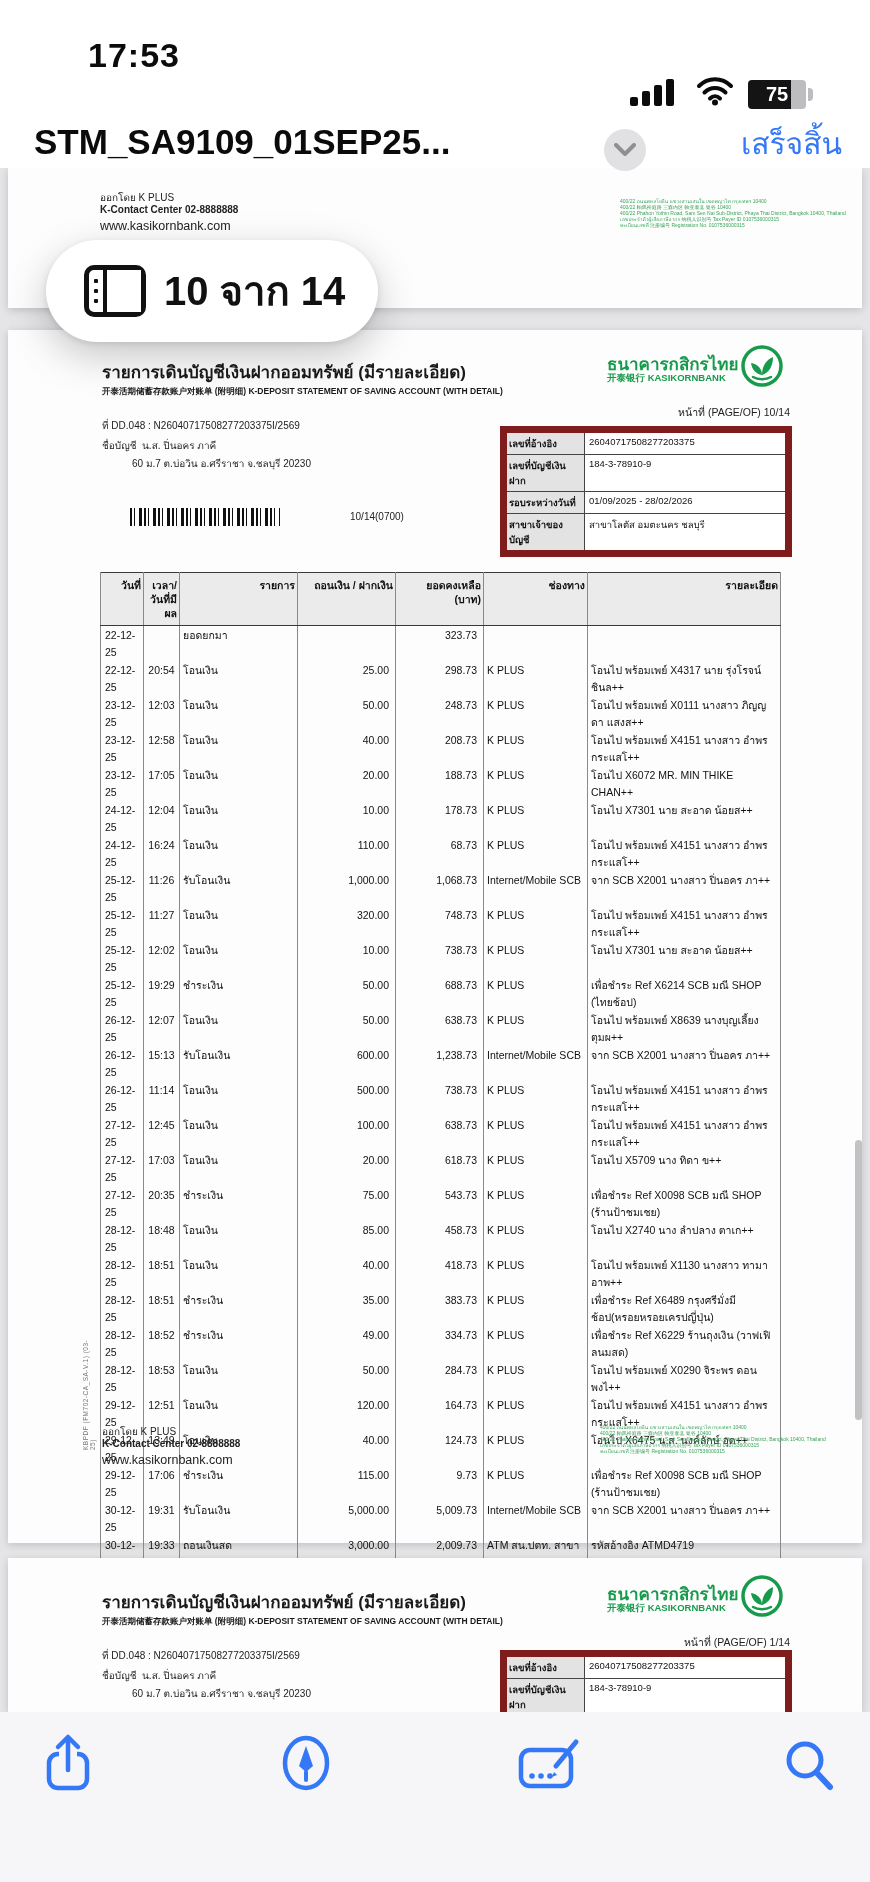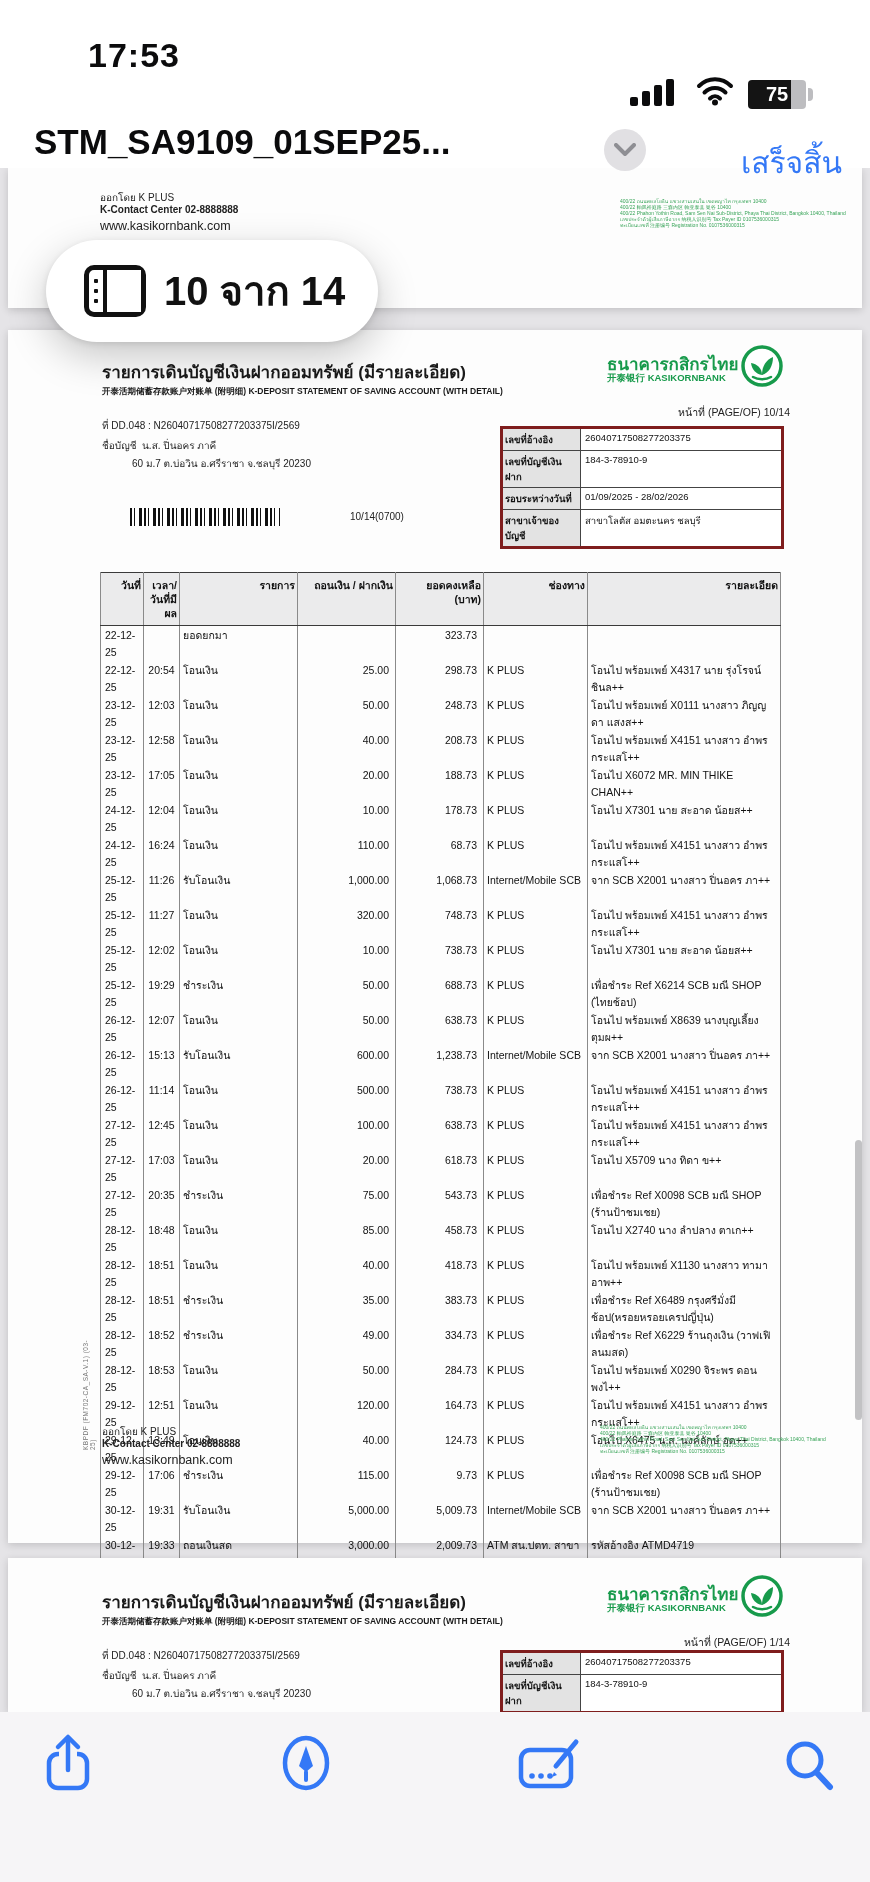--- a/index.html
+++ b/index.html
@@ -13,34 +13,34 @@
   .battery{left:748px;top:80px;width:58px;height:29px;border-radius:4px;
            background:linear-gradient(to right,#141414 0 75%,#bdbdc0 75% 100%);
            color:#fff;font-size:20px;font-weight:bold;text-align:center;line-height:29px;}
   .battery-nub{left:808px;top:88px;width:5px;height:13px;background:#bdbdc0;border-radius:0 4px 4px 0;}
   .sigbars{left:630px;top:78px;width:52px;height:28px;display:flex;align-items:flex-end;gap:4px;}
   .sigbars i{display:block;width:8px;background:#0b0b0c;border-radius:2px;}
   .nav-title{left:34px;top:122px;font-size:35px;font-weight:bold;color:#0b0b0c;max-width:560px;
              white-space:nowrap;overflow:hidden;}
   .chev-circle{left:604px;top:129px;width:42px;height:42px;border-radius:50%;background:#e1e0e3;
                display:flex;align-items:center;justify-content:center;}
-  .done{right:28px;top:139px;font-size:30px;color:#3478F6;}
+  .done{right:28px;top:120px;font-size:30px;color:#3478F6;}
 
   
   .page{position:absolute;left:8px;width:854px;background:#fdfdfd;box-shadow:0 2px 8px rgba(0,0,0,.16);}
   .pg9{top:168px;height:140px;}
   .pg10{top:330px;height:1213px;}
   .pg11{top:1558px;height:154px;}
   .green{color:#179A4B;}
   .tinygreen{font-size:5px;line-height:6px;color:#3aa55a;}
   .doc-title{font-size:17px;font-weight:bold;color:#1a1a1a;}
   .doc-sub{font-size:8.5px;font-weight:bold;color:#1a1a1a;}
   .small{font-size:10px;color:#222;}
   .pageof{font-size:10.5px;color:#222;}
-  .info-table{border:3px solid #7f1d1d;width:278px;font-size:9.5px;color:#111;}
+  .info-table{border:7px solid #7f1d1d;width:278px;font-size:9.5px;color:#111;}
   .info-row{display:flex;border-bottom:1px solid #444;}
   .info-row:last-child{border-bottom:none;}
   .info-label{width:73px;background:#e3e3e3;font-weight:bold;padding:3px 2px;border-right:1px solid #444;}
   .info-value{flex:1;padding:3px 4px;background:#fff;}
   .barcode{background:repeating-linear-gradient(to right,#111 0 2px,#fff 2px 4px,#111 4px 5px,#fff 5px 9px,#111 9px 12px,#fff 12px 14px);}
 
   
   table.txn{border-collapse:collapse;table-layout:fixed;width:680px;font-size:10.5px;color:#111;}
   table.txn th,table.txn td{border-left:1px solid #8a8a8a;border-right:1px solid #8a8a8a;
         padding:1px 3px;vertical-align:top;line-height:16.5px;overflow:hidden;}

